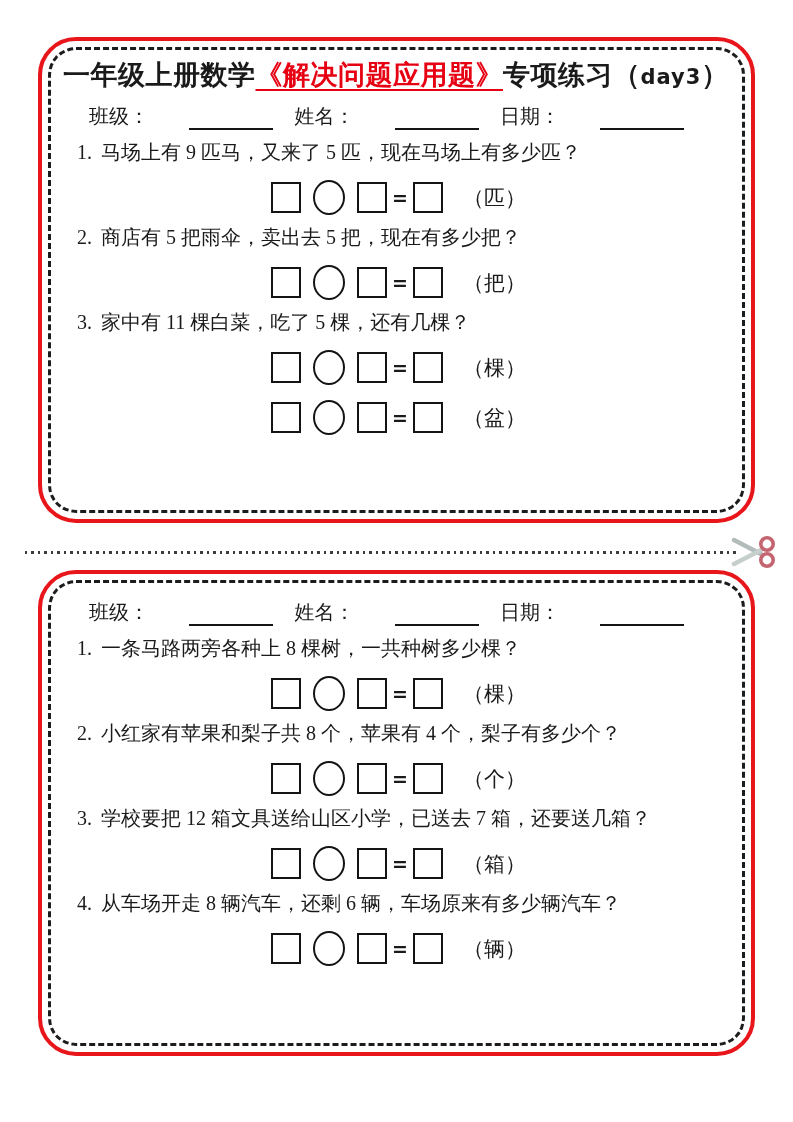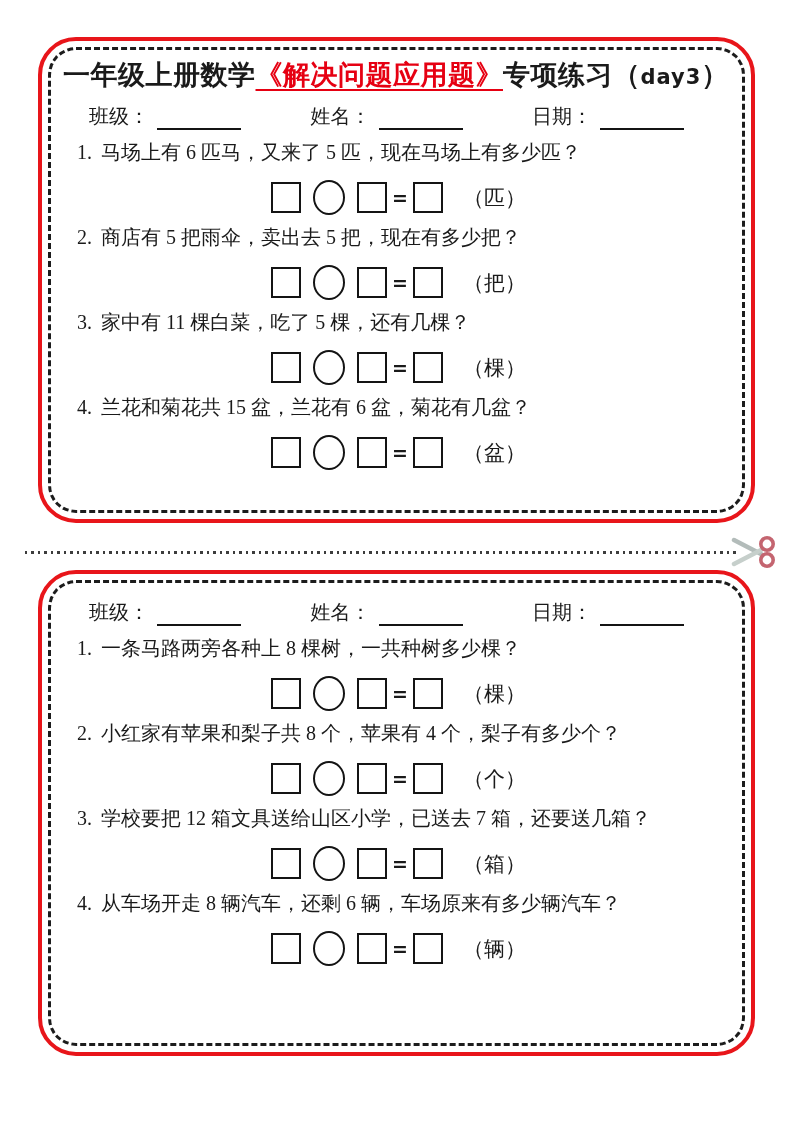--- a/index.html
+++ b/index.html
@@ -58,21 +58,21 @@
   }
 
   .meta {
     display: flex;
     justify-content: space-between;
     align-items: flex-end;
     margin-top: 10px;
     padding: 0 48px 0 30px;
     font-size: 20px;
   }
-  .meta-item { display: flex; align-items: flex-end; }
+  .meta-item { display: flex; align-items: flex-end; gap: 32px; }
   .blank-line {
     display: inline-block;
     width: 84px;
     height: 22px;
     margin-left: 8px;
     border-bottom: 2px solid #141414;
   }
 
   .problem { margin-top: 9px; }
   .prob-text {
@@ -142,21 +142,21 @@
           <span>姓名：</span>
           <span class="blank-line"></span>
         </div>
         <div class="meta-item">
           <span>日期：</span>
           <span class="blank-line"></span>
         </div>
       </div>
 
       <div class="problem">
-        <div class="prob-text"><span class="prob-num">1.</span><span>马场上有 6 匹马，又来了 5 匹，现在马场上有多少匹？</span></div>
+        <div class="prob-text"><span class="prob-num">1.</span><span>马场上有 9 匹马，又来了 5 匹，现在马场上有多少匹？</span></div>
         <div class="equation">
           <span class="box-square"></span>
           <span class="op-circle"></span>
           <span class="box-square"></span>
           <span class="eq-sign">=</span>
           <span class="box-square"></span>
           <span class="unit-label">（匹）</span>
         </div>
       </div>
 
@@ -178,21 +178,20 @@
           <span class="box-square"></span>
           <span class="op-circle"></span>
           <span class="box-square"></span>
           <span class="eq-sign">=</span>
           <span class="box-square"></span>
           <span class="unit-label">（棵）</span>
         </div>
       </div>
 
       <div class="problem">
-        <div class="prob-text"><span class="prob-num">4.</span><span>兰花和菊花共 15 盆，兰花有 6 盆，菊花有几盆？</span></div>
         <div class="equation">
           <span class="box-square"></span>
           <span class="op-circle"></span>
           <span class="box-square"></span>
           <span class="eq-sign">=</span>
           <span class="box-square"></span>
           <span class="unit-label">（盆）</span>
         </div>
       </div>
 

